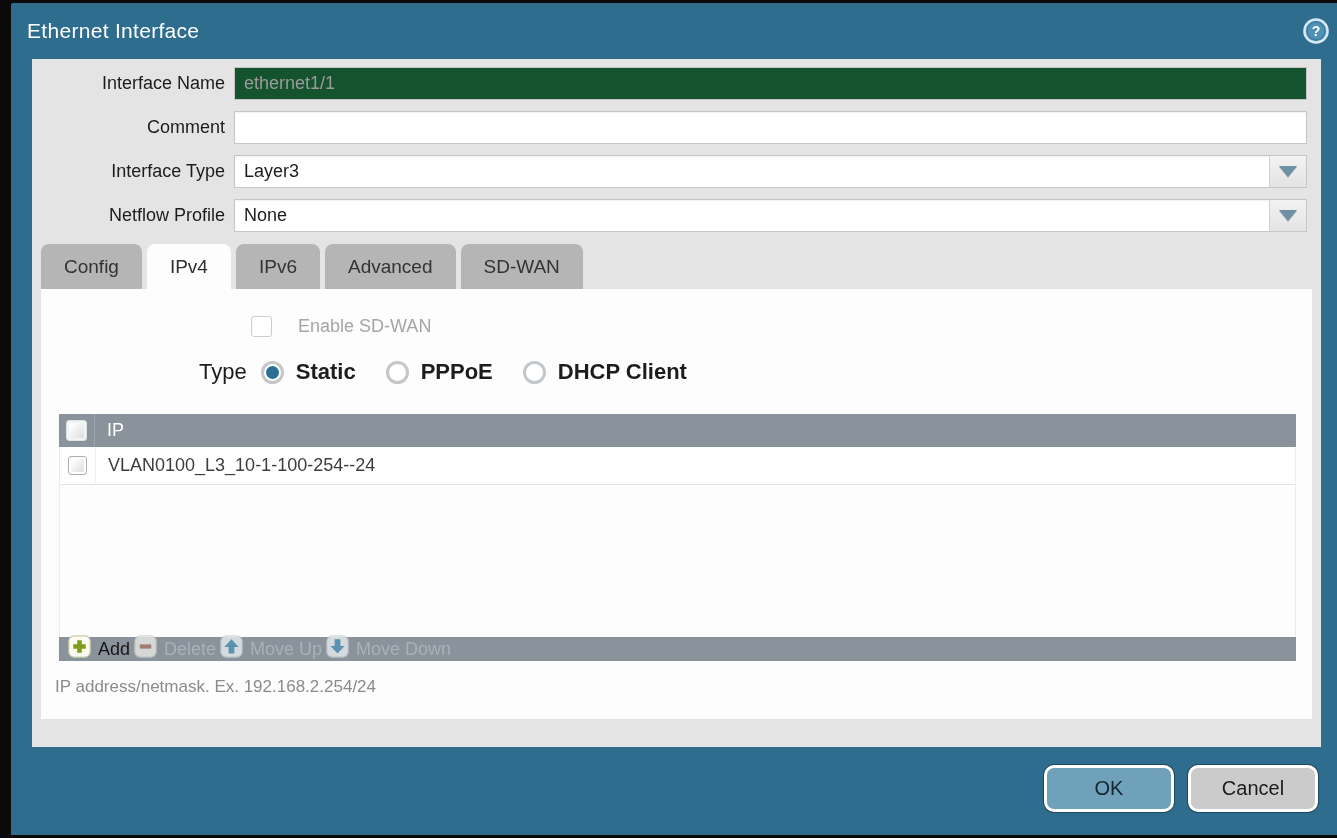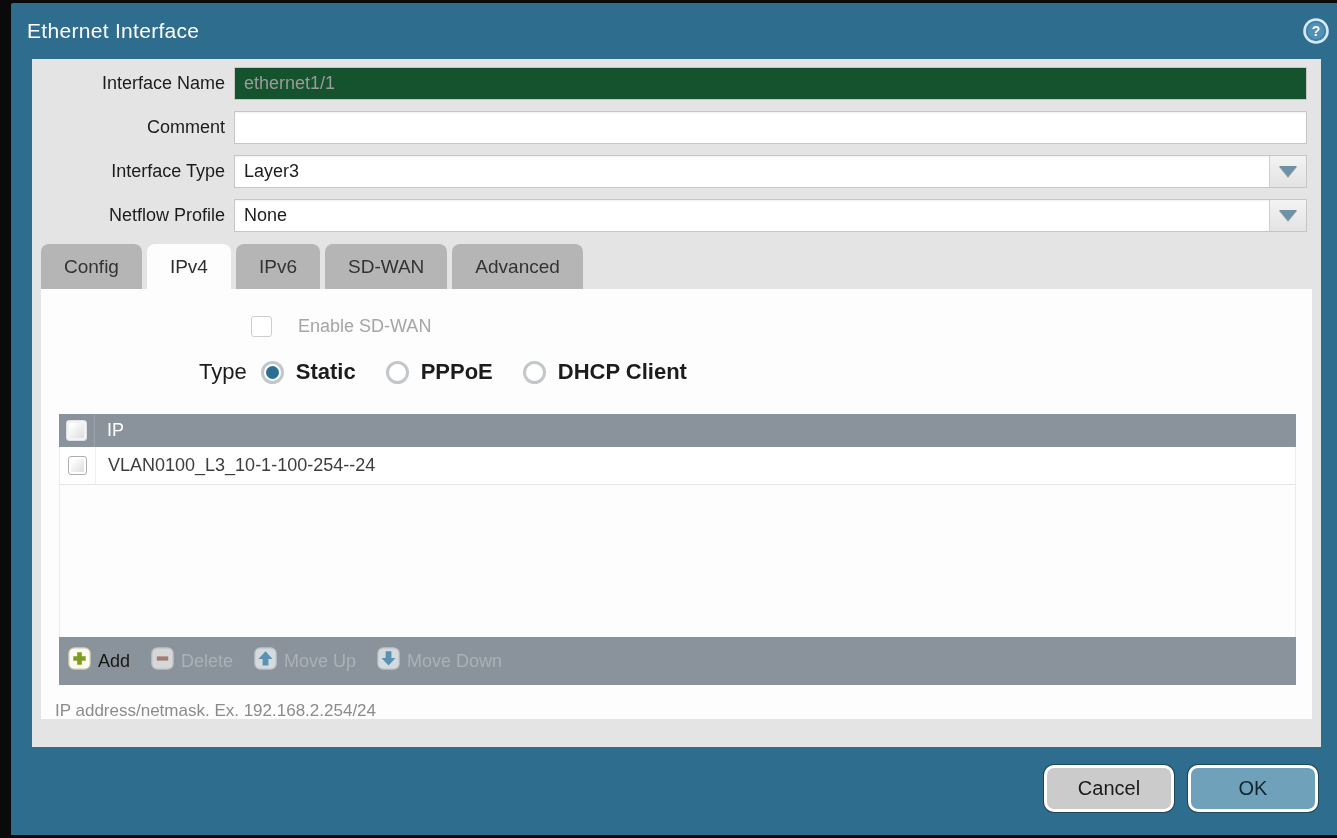--- a/index.html
+++ b/index.html
@@ -58,22 +58,22 @@
   .thead .cell-check{border-right:1px solid #9ba3aa;}
   .thead .checkbox{border-color:#dfe2e4; box-shadow:inset 0 0 0 2px #f2f3f4;}
   .th-label{display:flex; align-items:center; padding-left:12px; color:#fff; font-size:18px;}
   .tbody{height:190px; background:var(--panel-bg); border-left:1px solid #ececec; border-right:1px solid #ececec;}
   .trow{height:38px; display:flex; align-items:stretch; background:#fff;
     border-bottom:1px solid #e4e4e4; cursor:pointer;}
   .trow .cell-check{border-right:1px solid #efefef;}
   .trow .checkbox{width:19px;height:19px;flex:0 0 19px;}
   .td-label{display:flex; align-items:center; padding-left:12px; font-size:18px; color:#3d3d3d;}
   
-  .toolbar{height:48px; background:var(--slate); display:flex; align-items:center;
-    padding-left:9px; gap:21px;}
+  .toolbar{height:24px; background:var(--slate); display:flex; align-items:center;
+    padding-left:9px; gap:4px;}
   .tb-btn{display:flex; align-items:center; gap:7px; font-size:18px; color:#161616; cursor:pointer;}
   .tb-btn.disabled{color:#a9b1b7; cursor:default;}
   .tb-btn.disabled svg{opacity:.75;}
   .hint{margin:16px 0 0 14px; font-size:17px; color:#8b8b8b;}
   
   .footer{flex:0 0 88px; display:flex; align-items:center; justify-content:flex-end;
     gap:14px; padding:0 24px 6px 0; background:var(--titlebar);}
   .btn{width:130px; height:47px; border:3px solid #fff; border-radius:10px; font-size:20px;
     font-family:"Liberation Sans",sans-serif; cursor:pointer; box-shadow:0 0 0 1px rgba(0,0,0,.35);}
   .btn.ok{background:var(--ok-button); color:#142630;}
@@ -130,22 +130,22 @@
             <span class="dd-tri"></span>
           </span>
         </div>
       </div>
     </div>
 
     <div class="tabs">
       <div class="tab">Config</div>
       <div class="tab active">IPv4</div>
       <div class="tab">IPv6</div>
+      <div class="tab">Advanced</div>
       <div class="tab">SD-WAN</div>
-      <div class="tab">Advanced</div>
     </div>
 
     <div class="panel">
 
       <div class="sdwan-row">
         <span class="checkbox disabled"></span>
         <span class="sdwan-label">Enable SD-WAN</span>
       </div>
 
       <div class="type-row">
@@ -217,17 +217,17 @@
             <span>Move Down</span>
           </div>
         </div>
       </div>
 
       <div class="hint">IP address/netmask. Ex. 192.168.2.254/24</div>
     </div>
   </div>
 
   <div class="footer">
+    <button class="btn ok">OK</button>
     <button class="btn cancel">Cancel</button>
-    <button class="btn ok">OK</button>
   </div>
 
 </div>
 
 </body></html>

